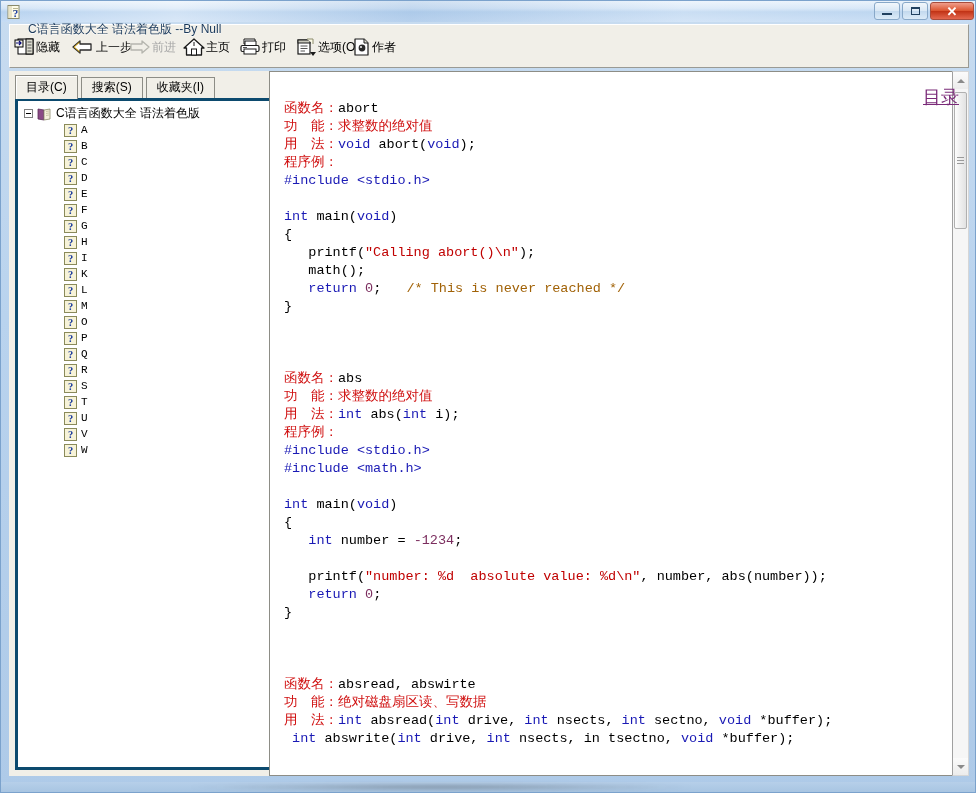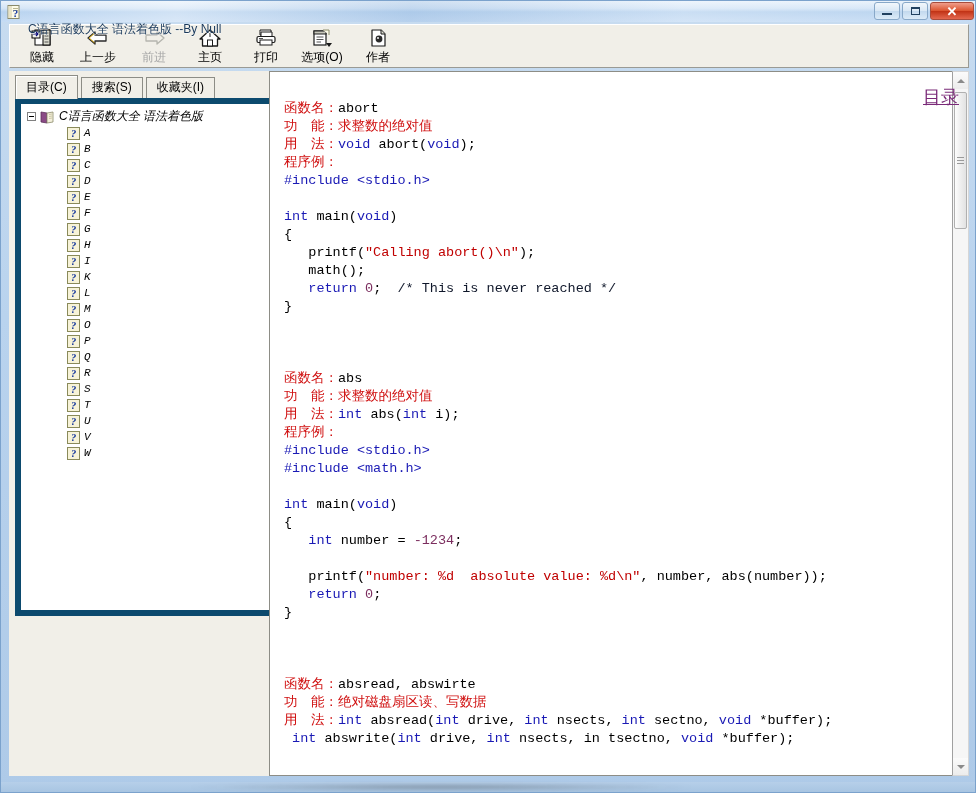--- a/index.html
+++ b/index.html
@@ -97,21 +97,20 @@
     border: 1px solid #9a9a94;
     border-top-color: #ffffff;
     border-left-color: #ffffff;
     display: flex;
     align-items: flex-start;
     padding-left: 4px;
   }
   .tbtn {
     width: 56px; height: 42px;
     display: flex;
-    flex-direction: column;
     align-items: center;
     justify-content: flex-start;
     padding-top: 2px;
     cursor: default;
   }
   .tbtn .ticon { height: 22px; display: flex; align-items: center; justify-content: center; }
   .tbtn .tlabel {
     font-family: "Liberation Sans", sans-serif;
     font-size: 12px;
     color: #000;
@@ -149,25 +148,24 @@
   }
   .tab.active {
     height: 24px;
     background: #f1efe8;
     z-index: 2;
     box-shadow: inset 1px 1px 0 #ffffff;
   }
   #treebox {
     position: absolute;
     left: 6px; top: 27px;
-    width: 260px; height: 518px;
+    width: 260px; height: 672px;
     background: #ffffff;
-    border: 6px solid #0c4a6e;
+    border: 3px solid #0c4a6e;
     overflow: hidden;
-    font-style: italic;
   }
   #treebox-inner { padding: 4px 0 0 6px; }
   .tnode-root {
     display: flex; align-items: center;
     height: 17px;
     font-family: "Liberation Sans", sans-serif;
     font-size: 12px;
     color: #000;
     white-space: nowrap;
   }
@@ -235,21 +233,21 @@
     line-height: 18px;
     white-space: pre;
     color: #000;
   }
   .blank { height: 18px; }
   .lbl   { color: #d01010; }
   .desc  { color: #d01010; }
   .kw    { color: #1a1ab5; }
   .pre   { color: #1a1ab5; }
   .str   { color: #c00000; }
-  .cmt   { color: #0f172a; }
+  .cmt   { color: #a16207; margin-left: 9px; }
   .num   { color: #7b2d5e; }
   .plain { color: #000000; }
 
   
   #vscroll {
     position: absolute;
     left: 951px; top: 70px;
     width: 17px; height: 705px;
     background: #f6f6f6;
     border: 1px solid #d6d6d6;

